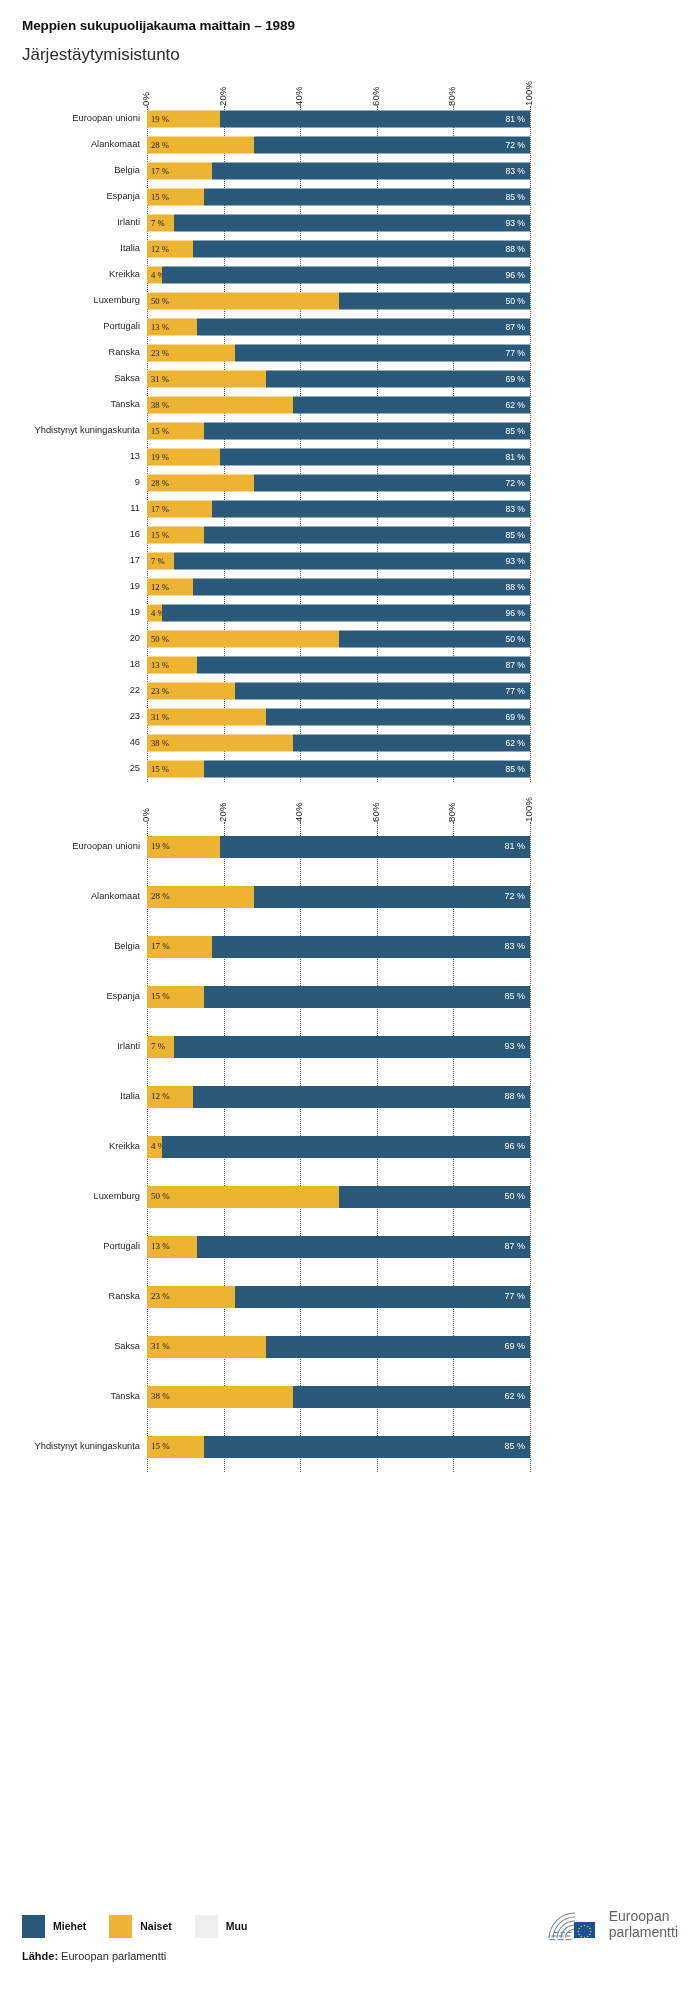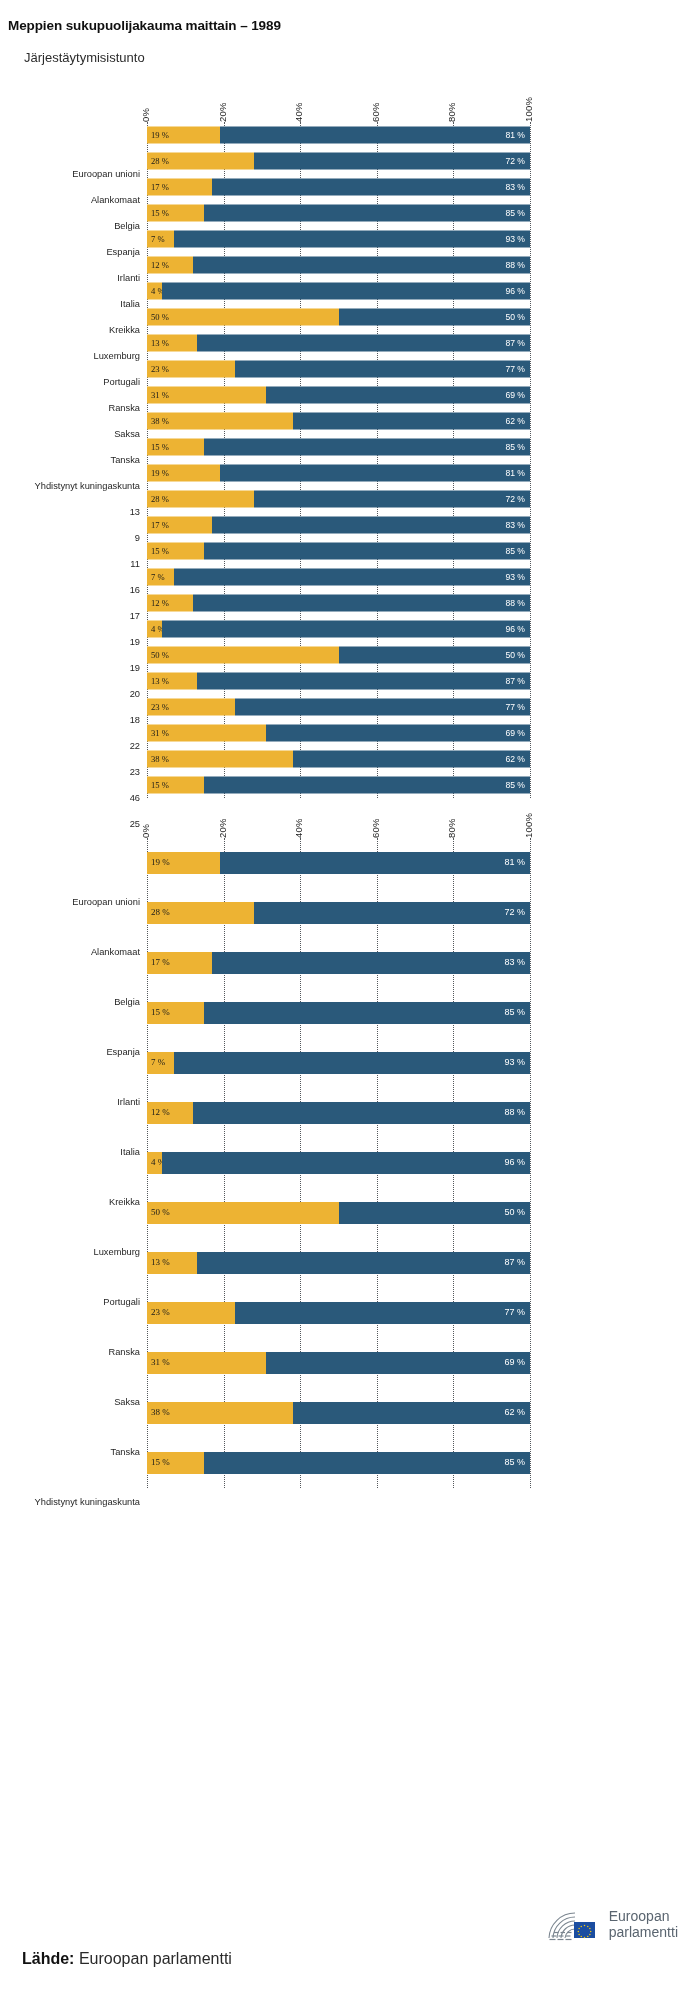--- a/index.html
+++ b/index.html
@@ -8,34 +8,34 @@
     width: 700px;
     height: 1993px;
     background: #ffffff;
     font-family: "Liberation Sans", sans-serif;
     color: #1c1c1c;
     position: relative;
     overflow: hidden;
   }
 
   
-  .header { padding: 18px 0 0 8px; }
+  .header { padding: 18px 0 0 22px; }
   .chart-title {
     font-size: 13.5px;
     font-weight: bold;
     letter-spacing: -0.1px;
     color: #101010;
     margin: 0 0 11px 0;
     line-height: 1.2;
   }
   .chart-subtitle {
-    font-size: 13px;
+    font-size: 17px;
     font-weight: normal;
     color: #2b2b2b;
-    margin: 16px;
+    margin: 0;
     line-height: 1.2;
   }
 
   
   .chart-block { position: relative; }
 
   .axis-row {
     position: relative;
     height: 40px;
   }
@@ -73,21 +73,20 @@
   .row-label {
     position: absolute;
     right: calc(100% - 140px);
     top: 50%;
     transform: translateY(-50%);
     font-size: 9.3px;
     color: #1f1f1f;
     text-align: right;
     white-space: nowrap;
     line-height: 1;
-    margin-top: 40px;
   }
   .bar-track {
     position: absolute;
     left: 147px;
     width: 383px;
     top: 50%;
     transform: translateY(-50%);
     display: flex;
     align-items: stretch;
   }
@@ -157,21 +156,21 @@
   .legend-label {
     font-size: 10.5px;
     font-weight: bold;
     color: #111;
     line-height: 1;
   }
   .source {
     position: absolute;
     left: 22px;
     top: 68px;
-    font-size: 16px;
+    font-size: 11px;
     color: #2a2a2a;
     line-height: 1;
   }
   .source b { color: #111; }
 
   .ep-logo {
     position: absolute;
     right: 22px;
     top: 26px;
     display: flex;
@@ -658,20 +657,34 @@
           </div>
           <div class="seg seg-men" style="width: 85%; background: rgb(42, 89, 122);">
             <span class="val-right">85 %</span>
           </div>
         </div>
       </div>
     </div>
 </div>
 
 <div class="footer">
+  <div class="legend">
+      <div class="legend-item">
+        <span class="legend-swatch" style="background: rgb(42, 89, 122);"></span>
+        <span class="legend-label">Miehet</span>
+      </div>
+      <div class="legend-item">
+        <span class="legend-swatch" style="background: rgb(237, 179, 51);"></span>
+        <span class="legend-label">Naiset</span>
+      </div>
+      <div class="legend-item">
+        <span class="legend-swatch" style="background: rgb(239, 239, 239);"></span>
+        <span class="legend-label">Muu</span>
+      </div>
+    </div>
   <div class="source">
     <b>Lähde:</b><span> Euroopan parlamentti</span>
   </div>
   <div class="ep-logo">
     <svg class="ep-mark" viewBox="0 0 112 68">
       <g fill="none" stroke="#7a858f" stroke-width="2.1">
         <path d="M8 58 A52 52 0 0 1 60 8"></path>
         <path d="M16 58 A44 44 0 0 1 60 16"></path>
         <path d="M24 58 A36 36 0 0 1 60 24"></path>
         <path d="M32 58 A28 28 0 0 1 60 32"></path>

